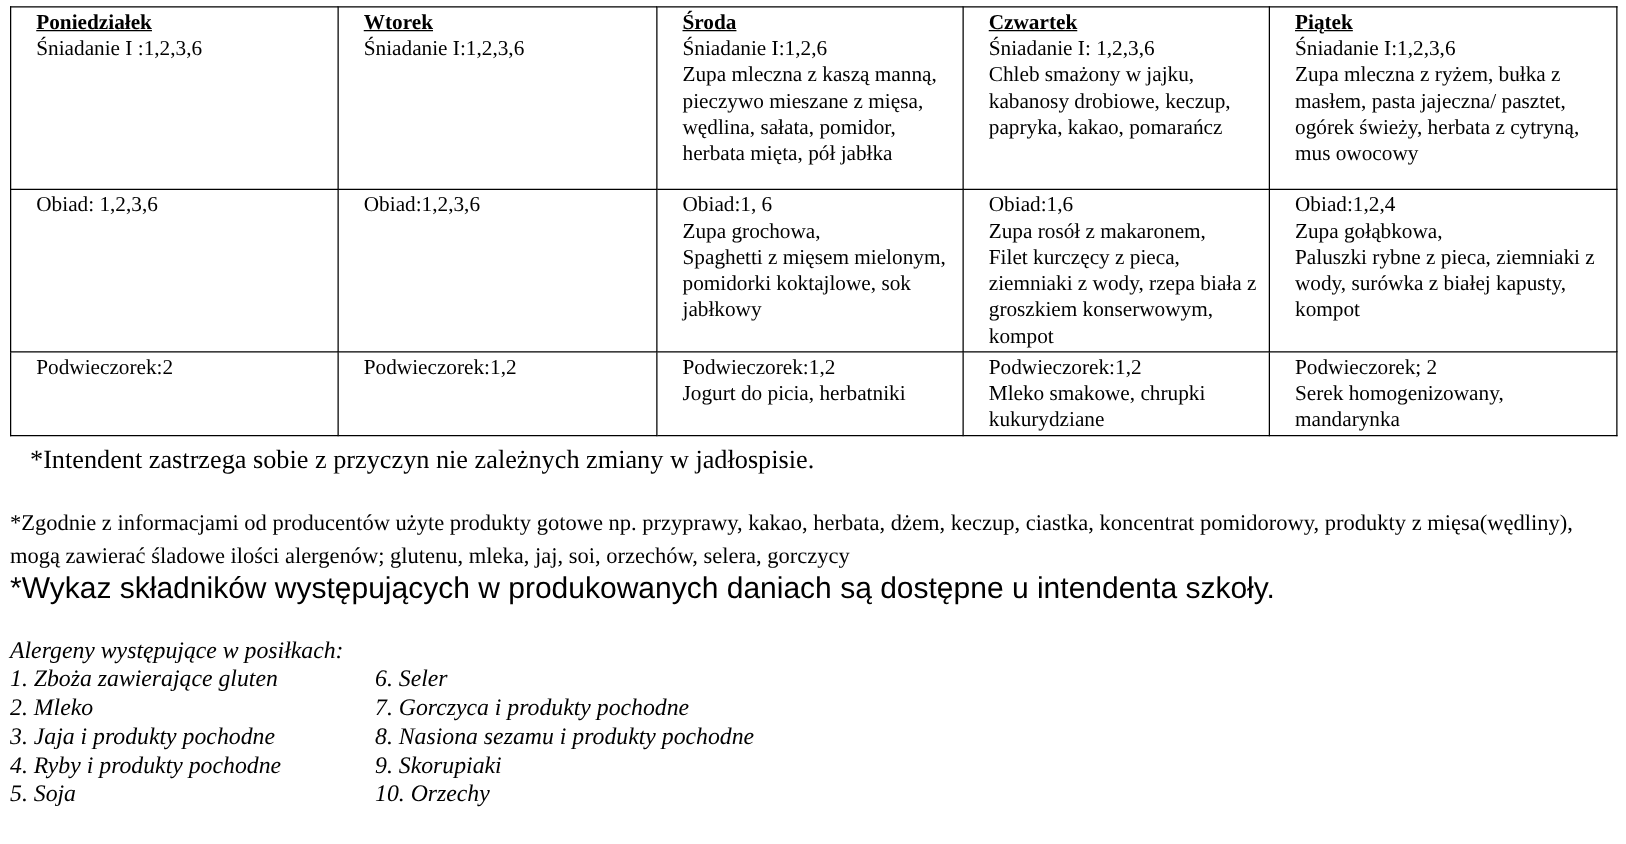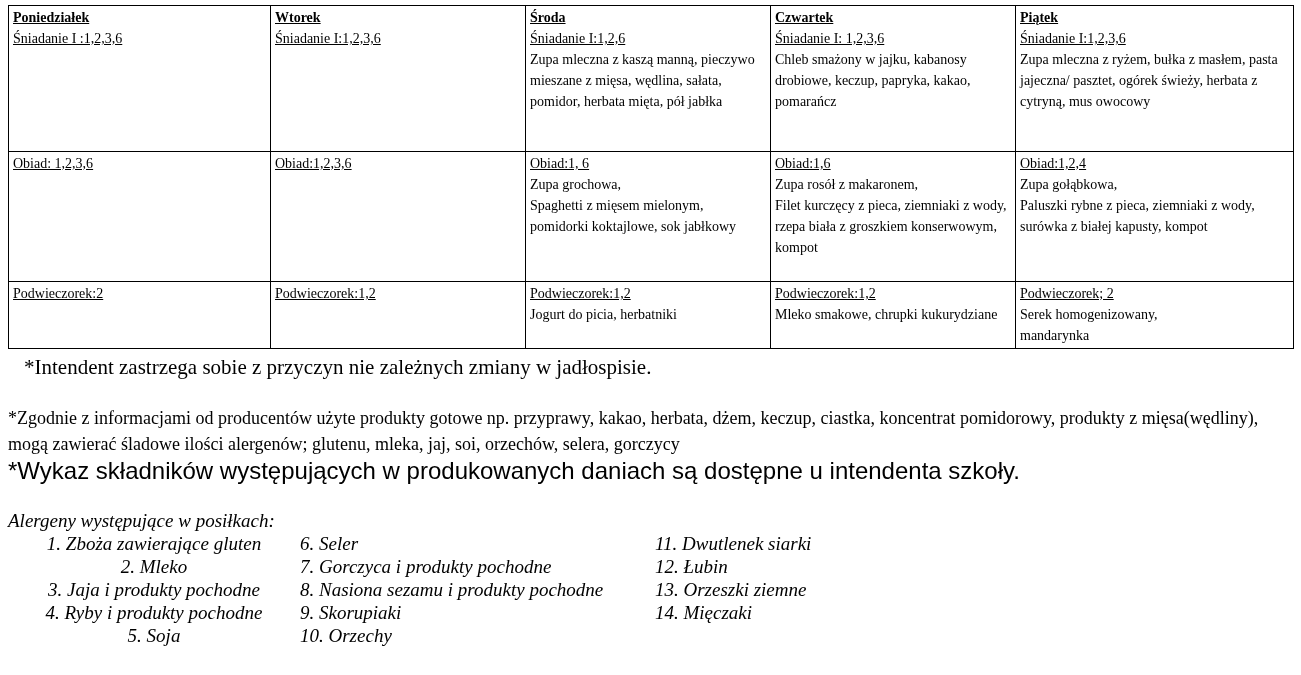--- a/index.html
+++ b/index.html
@@ -20,36 +20,35 @@
 
   
   table.menu {
     border-collapse: collapse;
     table-layout: fixed;
     width: 1285px;
   }
   table.menu td {
     border: 1px solid #000;
     vertical-align: top;
-    padding: 1px 6px 2px 4px;
-    font-size: 14px;
+    padding: 1px 6px 2px 20px;
+    font-size: 17px;
     line-height: 21px;
   }
   tr.row-breakfast td { height: 142px; }
   tr.row-lunch td     { height: 126px; margin-left: 20px; }
   tr.row-snack td     { height: 58px; }
 
   .day {
     display: block;
     font-weight: bold;
     text-decoration: underline;
   }
   .meal-label {
     display: block;
-    text-decoration: underline;
   }
   .desc {
     display: block;
     white-space: pre-line;
   }
 
   
   .note1 {
     margin: 6px 0 0 16px;
     font-size: 21px;
@@ -78,21 +77,21 @@
     line-height: 23px;
   }
   .allergens-title {
     display: block;
   }
   .allergen-cols {
     display: flex;
     align-items: flex-start;
   }
   .allergen-col { flex: 0 0 auto; }
-  .allergen-col.c1 { width: 292px; text-align: center; }
+  .allergen-col.c1 { width: 292px; }
   .allergen-col.c2 { width: 355px; }
   .allergen-col.c3 { width: auto; }
   .allergen-item { display: block; }
 </style>
 </head>
 <body>
 
 <div class="page">
 
   <table class="menu">
@@ -200,22 +199,16 @@
         <span class="allergen-item">4. Ryby i produkty pochodne</span>
         <span class="allergen-item">5. Soja</span>
       </div>
       <div class="allergen-col c2">
         <span class="allergen-item">6. Seler</span>
         <span class="allergen-item">7. Gorczyca i produkty pochodne</span>
         <span class="allergen-item">8. Nasiona sezamu i produkty pochodne</span>
         <span class="allergen-item">9. Skorupiaki</span>
         <span class="allergen-item">10. Orzechy</span>
       </div>
-      <div class="allergen-col c3">
-        <span class="allergen-item">11. Dwutlenek siarki</span>
-        <span class="allergen-item">12. Łubin</span>
-        <span class="allergen-item">13. Orzeszki ziemne</span>
-        <span class="allergen-item">14. Mięczaki</span>
-      </div>
     </div>
   </div>
 
 </div>
 
 </body></html>

